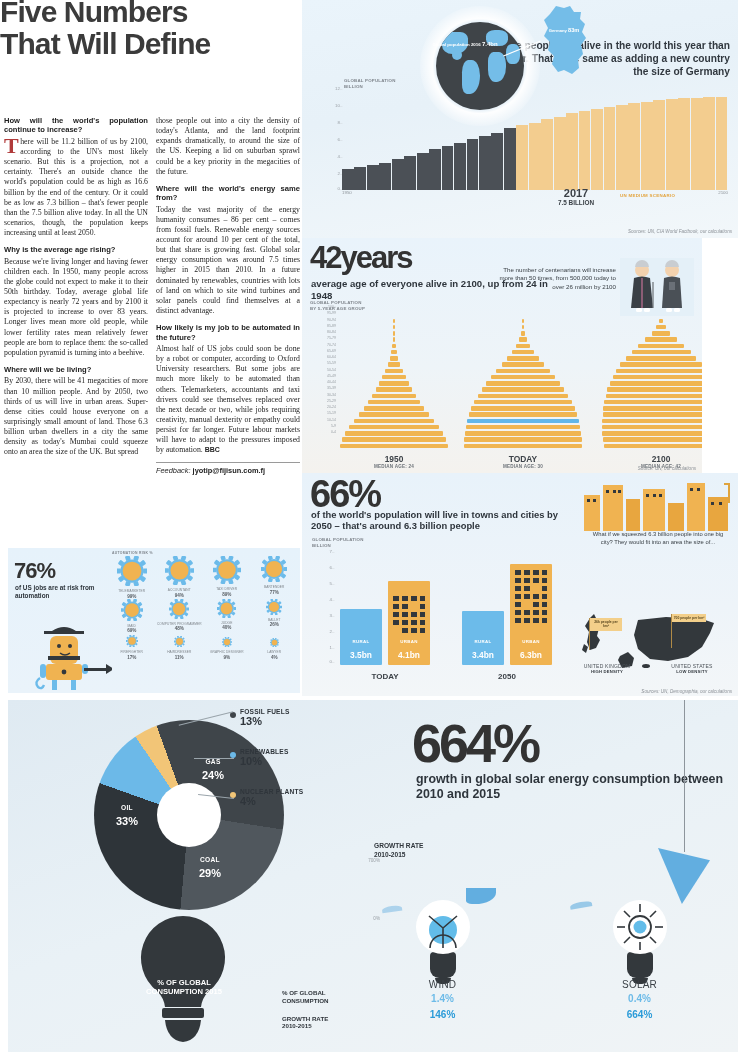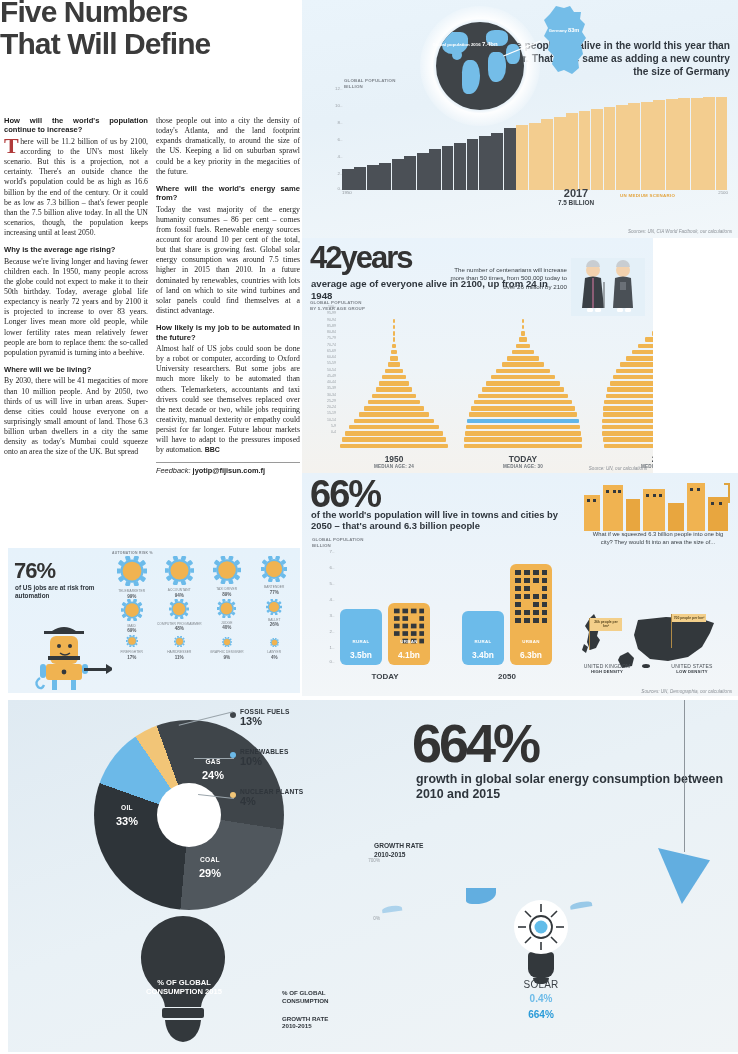--- a/index.html
+++ b/index.html
@@ -104,21 +104,21 @@
   }
   .c1-mid .y { font-size: 11px; font-weight: bold; }
   .c1-mid .p { font-size: 6.4px; font-weight: bold; }
   .c1-proj {
     position: absolute; left: 300px; bottom: 6px; font-size: 4.4px;
     color: #e3a33c; font-weight: bold; letter-spacing: .3px;
   }
 
   
   #p2 {
-    left: 302px; top: 238px; width: 351px; height: 235px;
+    left: 302px; top: 238px; width: 400px; height: 235px;
     background: linear-gradient(180deg,#e9f3fb 0%,#eef4f8 55%,#f4f2ee 100%);
   }
   #p2 .bignum { position: absolute; left: 8px; top: 2px; font-size: 31px; }
   #p2 .sub {
     position: absolute; left: 9px; top: 40px; width: 240px;
     font-size: 9.6px; font-weight: bold; color: #2e353c; line-height: 1.22;
   }
   .pyr-axis { position: absolute; left: 4px; top: 66px; width: 30px; }
   .pyr-axis .row { font-size: 3.5px; color: #9aa0a6; text-align: right; height: 6.25px; line-height: 6.25px; }
   .pyramid { position: absolute; bottom: 24px; }
@@ -142,21 +142,21 @@
   #p3 .bignum { position: absolute; left: 8px; top: 0px; font-size: 38px; }
   #p3 .sub {
     position: absolute; left: 9px; top: 36px; width: 256px;
     font-size: 9.4px; font-weight: bold; color: #2e353c; line-height: 1.22;
   }
   .chart3 { position: absolute; left: 10px; top: 64px; width: 270px; height: 146px; }
   .c3-axis { position: absolute; left: 0; top: 12px; width: 22px; height: 110px; }
   .c3-axis div { position: absolute; right: 2px; font-size: 4.4px; color: #9aa0a6; }
   .c3-axis div::after { content: "–"; position: absolute; left: 100%; color: #c2c7cb; }
   .c3-group { position: absolute; bottom: 18px; display: flex; align-items: flex-end; gap: 6px; }
-  .c3-bar { width: 42px; position: relative; border-radius: 6px; }
+  .c3-bar { width: 42px; position: relative; border-radius: 1px; }
   .c3-bar.rural { background: #6cbbea; }
   .c3-bar.urban { background: #f0b351; }
   .c3-bar .lab {
     position: absolute; bottom: 3px; left: 0; width: 100%; text-align: center;
     color: #ffffff; font-weight: bold;
   }
   .c3-bar .lab .n { font-size: 4.4px; letter-spacing: .3px; display: block; }
   .c3-bar .lab .v { font-size: 8.4px; }
   .c3-xlab { position: absolute; bottom: 2px; text-align: center; font-size: 8px; font-weight: bold; color: #3c4248; }
   .squeeze {
@@ -634,21 +634,21 @@
         <div style="top:110px;">0</div>
       </div>
 
       <div class="c3-group" style="left:28px;">
         <div class="c3-bar rural" style="height:56px;">
           <div class="lab">
             <span class="n">RURAL</span>
             <span class="v">3.5bn</span>
           </div>
         </div>
-        <div class="c3-bar urban" style="height:62px;">
+        <div class="c3-bar urban" style="height:84px;">
           <svg viewBox="0 0 42 66" style="position:absolute;inset:0;width:100%;height:100%;">
             <g fill="#33383c">
               <rect x="5" y="6" width="6" height="5"></rect>
                 <rect x="14" y="6" width="6" height="5"></rect>
                 <rect x="23" y="6" width="6" height="5"></rect>
                 <rect x="32" y="6" width="5" height="5"></rect>
               <rect x="5" y="14" width="6" height="5"></rect>
                 <rect x="14" y="14" width="6" height="5"></rect>
                 <rect x="32" y="14" width="5" height="5"></rect>
               <rect x="5" y="22" width="6" height="5"></rect>
@@ -1024,20 +1024,36 @@
     </div>
     <div class="wedge" style="left:374px;top:206px;width:20px;height:6px;border-radius:60% 60% 0 0;transform:rotate(-8deg);opacity:.45;"></div>
     <div class="wedge" style="left:458px;top:188px;width:30px;height:16px;border-radius:0 0 70% 20%;"></div>
     <div class="wedge" style="left:562px;top:202px;width:22px;height:6px;border-radius:60% 60% 0 0;transform:rotate(-10deg);opacity:.6;"></div>
     <div class="wedge" style="left:650px;top:148px;width:52px;height:56px;clip-path:polygon(0% 0%,100% 22%,46% 100%);"></div>
     <div style="position:absolute;left:676px;top:0px;width:1px;height:152px;background:#8d959c;"></div>
 
     <div class="bulbs">
 
 
+      <div class="bcell">
+        <div class="bulb" style="top:4px;">
+          <div class="glass">
+            <svg viewBox="0 0 54 54" style="position:absolute;inset:0;">
+              <circle cx="27" cy="30" r="14" fill="#62bce9"></circle>
+              <path d="M27 28 v20 M27 28 l-14 -12 M27 28 l14 -12" stroke="#33383c" stroke-width="1.6" fill="none"></path>
+              <path d="M14 48 a13 13 0 0 1 26 0" fill="none" stroke="#33383c" stroke-width="1.6"></path>
+            </svg>
+          </div>
+          <div class="base"></div>
+          <div class="basecap"></div>
+        </div>
+        <div class="bulb-name">WIND</div>
+        <div class="bulb-pct">1.4%</div>
+        <div class="bulb-growth">146%</div>
+      </div>
 
 
       <div class="bcell">
         <div class="bulb" style="top:4px;">
           <div class="glass">
             <svg viewBox="0 0 54 54" style="position:absolute;inset:0;">
               <circle cx="27" cy="27" r="11" fill="none" stroke="#33383c" stroke-width="1.8"></circle>
               <circle cx="27" cy="27" r="6.5" fill="#62bce9"></circle>
               <g stroke="#33383c" stroke-width="1.6">
                 <path d="M27 4 v8"></path>

